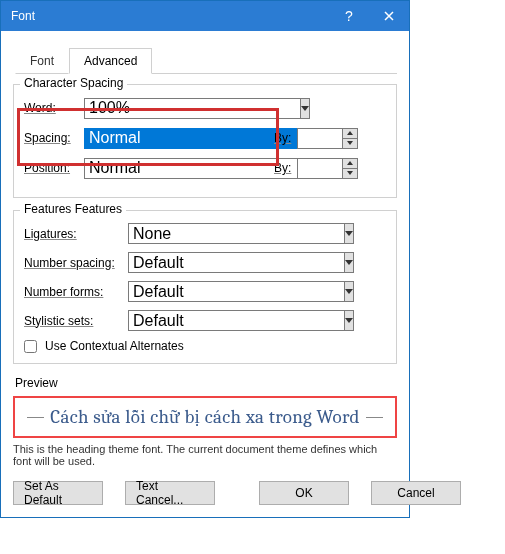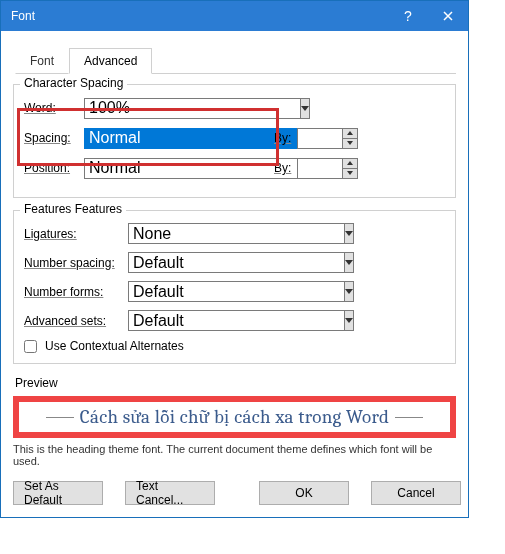--- a/index.html
+++ b/index.html
@@ -1,17 +1,17 @@
 <!DOCTYPE html>
 <html><head>
 <meta charset="utf-8">
 <style>
   * { box-sizing: border-box; font-family: "Segoe UI", Tahoma, sans-serif; }
   body { margin: 0; background: #fff; font-size: 12px; color: #000; }
-  .window { width: 469px; border: 1px solid #186fba; }
+  .window { width: 410px; border: 1px solid #186fba; }
   .titlebar { background: #2b7cd3; color: #fff; height: 30px; display: flex; align-items: center; padding: 0 0 0 10px; }
   .title { flex: 1; font-size: 12px; }
   .help-icon, .close-icon { width: 40px; height: 30px; display: flex; align-items: center; justify-content: center; font-size: 14px; }
   .close-icon svg { width: 10px; height: 10px; stroke: #fff; stroke-width: 1.5; }
   .body { padding: 8px 12px 12px 12px; position: relative; }
   .tabs { display: flex; border-bottom: 1px solid #d0d0d0; margin: 8px 0 10px 2px; }
   .tab { padding: 5px 14px; border: 1px solid transparent; cursor: default; position: relative; top: 1px; background: #fff; }
   .tab.inactive { color: #333; border-bottom: 1px solid #d0d0d0; }
   .tab.active { border: 1px solid #d0d0d0; border-bottom: 1px solid #fff; }
   .groupbox { border: 1px solid #d0d0d0; padding: 12px 10px 10px 10px; margin-bottom: 12px; position: relative; }
@@ -41,21 +41,21 @@
 
   .bylabel { margin-left: 20px; margin-right: 6px; text-decoration: underline; text-decoration-color: #888;}
 
   .cb-row { display: flex; align-items: center; gap: 4px; margin-top: 4px;}
   input[type="checkbox"] { width: 13px; height: 13px; margin: 0 4px 0 0; }
 
   .open-row { display: flex; align-items: center; margin-bottom: 8px; }
   .open-lbl { width: 104px; text-decoration: underline; text-decoration-color: #888; text-underline-offset:1px;}
 
   .preview-label { margin: 4px 0 6px 2px; }
-  .preview-box { border: 6px solid #ef4444; height: 42px; display: flex; align-items: center; justify-content: center; padding: 0 6px; }
+  .preview-box { border: 2px solid #ef4444; height: 42px; display: flex; align-items: center; justify-content: center; padding: 0 6px; }
   .preview-text { font-family: Cambria, Georgia, serif; font-size: 19px; color: #3b5b8c; letter-spacing: 0.3px; white-space: nowrap;}
   .underline-deco { height:1px; background:#888; width:28px; margin: 0 6px;}
   .preview-desc { font-size: 11px; color: #333; margin-top: 5px; }
 
   .footer { display: flex; gap: 22px; margin-top: 14px; }
   .btn { height: 24px; border: 1px solid #adadad; background: #e1e1e1; font-size: 12px; display: flex; align-items: center; justify-content: center; padding: 0 10px; min-width: 90px; }
   .spacer { flex: 1; }
 </style>
 </head>
 <body>
@@ -184,21 +184,21 @@
         <div class="combo combomed2">
           <input class="combo-input" value="Default" style="">
           <div class="combo-btn">
               <svg viewBox="0 0 8 5">
                 <path d="M0 0 L4 5 L8 0 Z" fill="#333"></path>
               </svg>
             </div>
         </div>
       </div>
       <div class="open-row">
-        <span class="open-lbl">Advanced sets:</span>
+        <span class="open-lbl">Stylistic sets:</span>
         <div class="combo combomed2">
           <input class="combo-input" value="Default" style="">
           <div class="combo-btn">
               <svg viewBox="0 0 8 5">
                 <path d="M0 0 L4 5 L8 0 Z" fill="#333"></path>
               </svg>
             </div>
         </div>
       </div>
       <div class="cb-row">

